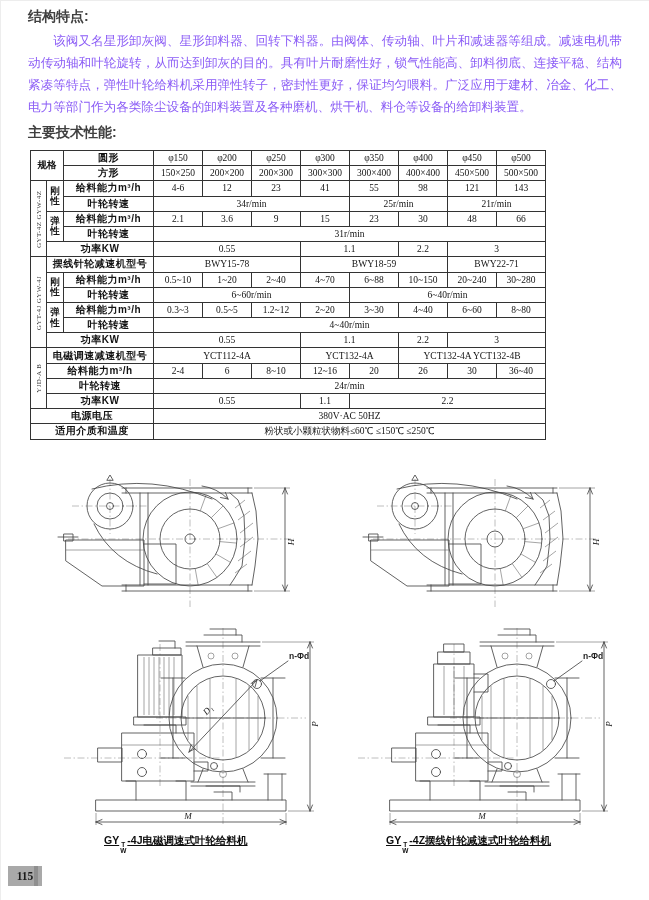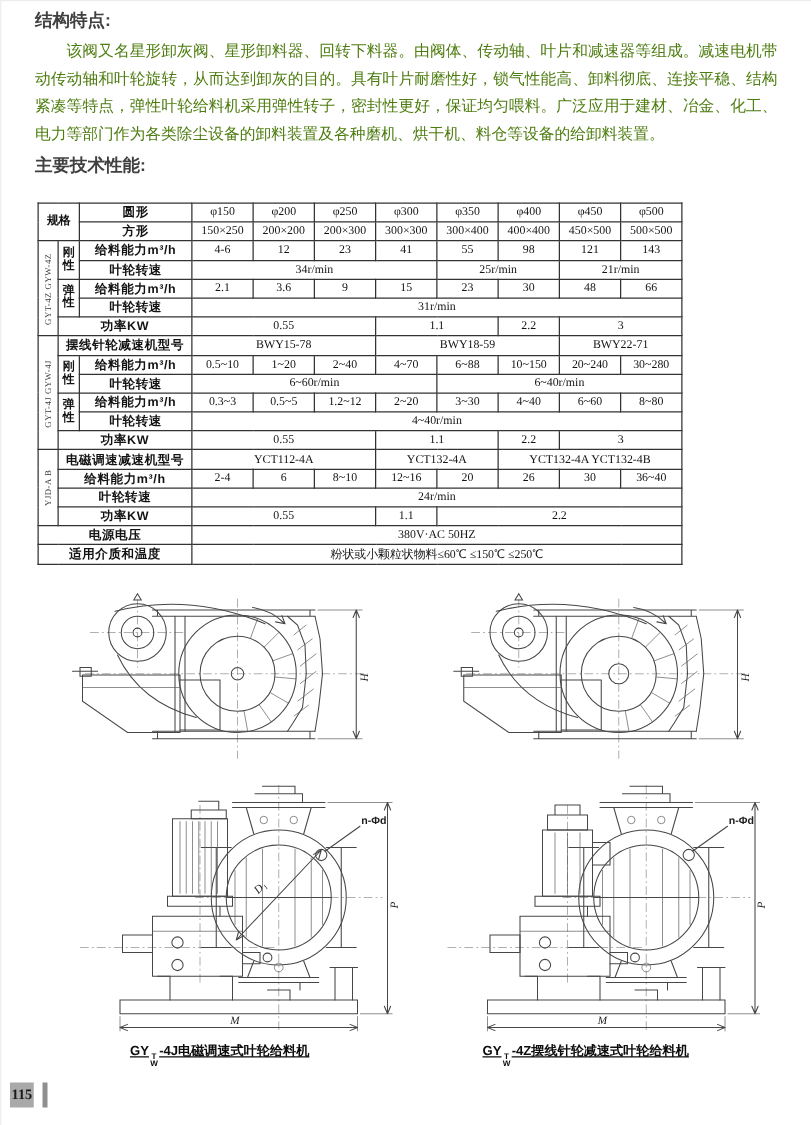--- a/index.html
+++ b/index.html
@@ -3,24 +3,24 @@
 <meta charset="utf-8">
 <style>
   html,body{margin:0;padding:0;background:#9e9e9e;}
   .page{position:relative;width:649px;height:900px;background:#ffffff;margin:0 auto;
         font-family:"Liberation Sans",sans-serif;color:#111;overflow:hidden;
         border-right:2px solid #e0e0e0;border-bottom:3px solid #cfcfcf;
         box-shadow:inset 1px 1px 0 #ededed;}
   .h-title{position:absolute;left:28px;margin:0;font-size:14px;font-weight:bold;color:#404040;}
   #t1{top:8px;} #t2{top:124px;}
   .para{position:absolute;left:28px;top:30px;width:594px;margin:0;font-size:12.6px;
-        line-height:22px;text-align:justify;text-indent:2em;color:#4d7c0f;}
+        line-height:22px;text-align:justify;text-indent:2em;color:#8b5cf6;}
   
   table.spec{position:absolute;left:30px;top:150px;width:516px;border-collapse:collapse;
-        table-layout:fixed;border:1.5px solid #222;margin-top:12px;}
+        table-layout:fixed;border:1.5px solid #222;}
   table.spec td{border:1px solid #333;height:14.2px;padding:0 1px;text-align:center;
         font-family:"Liberation Serif",serif;font-size:9.5px;color:#131313;overflow:visible;
         white-space:nowrap;}
   table.spec td.name{font-family:"Liberation Sans",sans-serif;font-weight:700;font-size:10px;
         letter-spacing:.5px;}
   table.spec td.vlabel{font-family:"Liberation Sans",sans-serif;font-weight:700;font-size:9.5px;
         line-height:10.5px;white-space:normal;word-break:break-all;padding:0;}
   table.spec td.rot{writing-mode:vertical-rl;transform:rotate(180deg);
         font-family:"Liberation Serif",serif;font-size:7px;letter-spacing:.4px;color:#3a3a3a;
         padding:0;line-height:1;}
@@ -32,21 +32,21 @@
   svg .thin{stroke:#5a5a5a;stroke-width:.55;fill:none;}
   svg .cl{stroke:#8a8a8a;stroke-width:.55;fill:none;stroke-dasharray:7 2.5 1.5 2.5;}
   svg .dimt{font:italic 9px "Liberation Serif",serif;fill:#1d1d1d;}
   svg .lbl{font:bold 8.5px "Liberation Sans",sans-serif;fill:#1d1d1d;}
   .caption{position:absolute;top:834px;font-size:10.5px;font-weight:600;color:#0d0d0d;
         white-space:nowrap;text-decoration:underline;}
   #cap-left{left:104px;} #cap-right{left:386px;}
   .stack{display:inline-flex;flex-direction:column;align-items:center;font-size:6.5px;
         line-height:6px;font-weight:700;vertical-align:-3px;margin:0 1px;}
   
-  .pagenum{position:absolute;left:8px;top:866px;width:19px;height:20px;background:#a9a9a9;
+  .pagenum{position:absolute;left:8px;top:866px;width:34px;height:20px;background:#a9a9a9;
         color:#1c1c1c;font-family:"Liberation Serif",serif;font-weight:bold;font-size:11.5px;
         display:flex;align-items:center;justify-content:center;}
   .pagebar{position:absolute;left:34px;top:866px;width:4px;height:20px;background:#8f8f8f;}
 </style>
 </head>
 <body>
 
 <div class="page">
 
   <h2 class="h-title" id="t1">结构特点:</h2>

